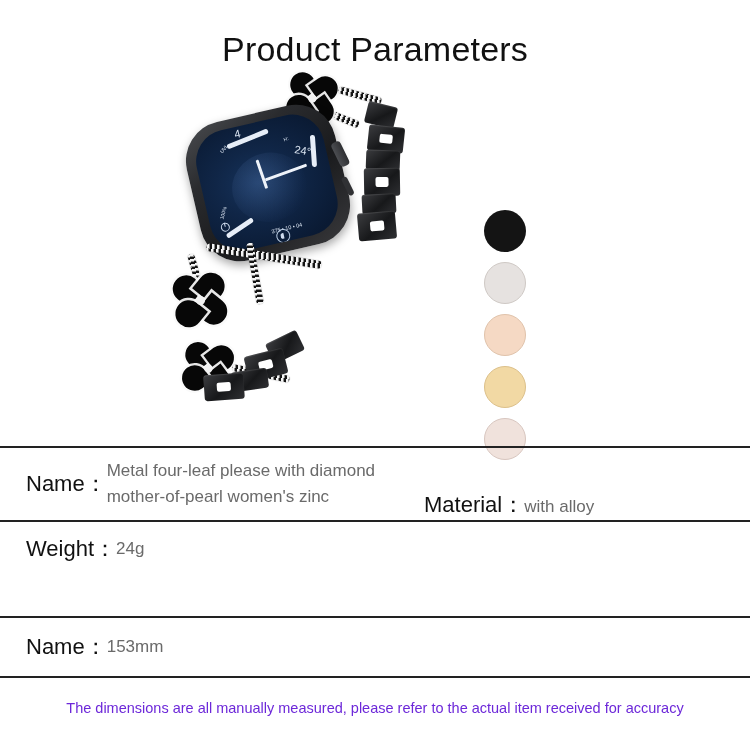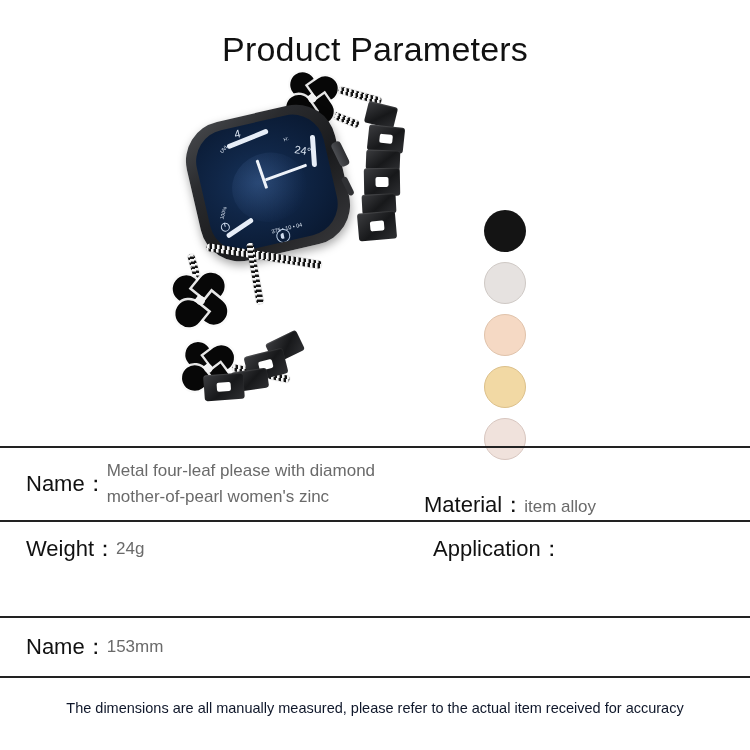--- a/index.html
+++ b/index.html
@@ -310,21 +310,21 @@
   .row-size        { height: 60px; }
 
   
   .footer-note {
     position: absolute;
     left: 0;
     top: 700px;
     width: 750px;
     text-align: center;
     font-size: 14.5px;
-    color: #0f172a;
+    color: #6d28d9;
   }
 </style>
 </head>
 <body>
 
 <div class="page-title">Product Parameters</div>
 
 <div class="hero">
 
   <div class="product-photo">
@@ -414,34 +414,33 @@
     <div class="spec-cell cell-left">
       <span class="spec-label">Name：</span>
       <span class="spec-value">
         <span class="vline">Metal four-leaf please with diamond</span>
         <span class="vline">mother-of-pearl women's zinc</span>
       </span>
     </div>
     <div class="spec-cell cell-right">
       <span class="spec-label">Material：</span>
       <span class="spec-value">
-        <span class="vline">item alloy</span>
+        <span class="vline">with alloy</span>
       </span>
     </div>
   </div>
 
   <div class="spec-row row-weight">
     <div class="spec-cell cell-left">
       <span class="spec-label">Weight：</span>
       <span class="spec-value">
         <span class="vline">24g</span>
       </span>
     </div>
     <div class="spec-cell cell-right">
-      <span class="spec-label">Application：</span>
     </div>
   </div>
 
   <div class="spec-row row-size">
     <div class="spec-cell cell-left">
       <span class="spec-label">Name：</span>
       <span class="spec-value">
         <span class="vline">153mm</span>
       </span>
     </div>

